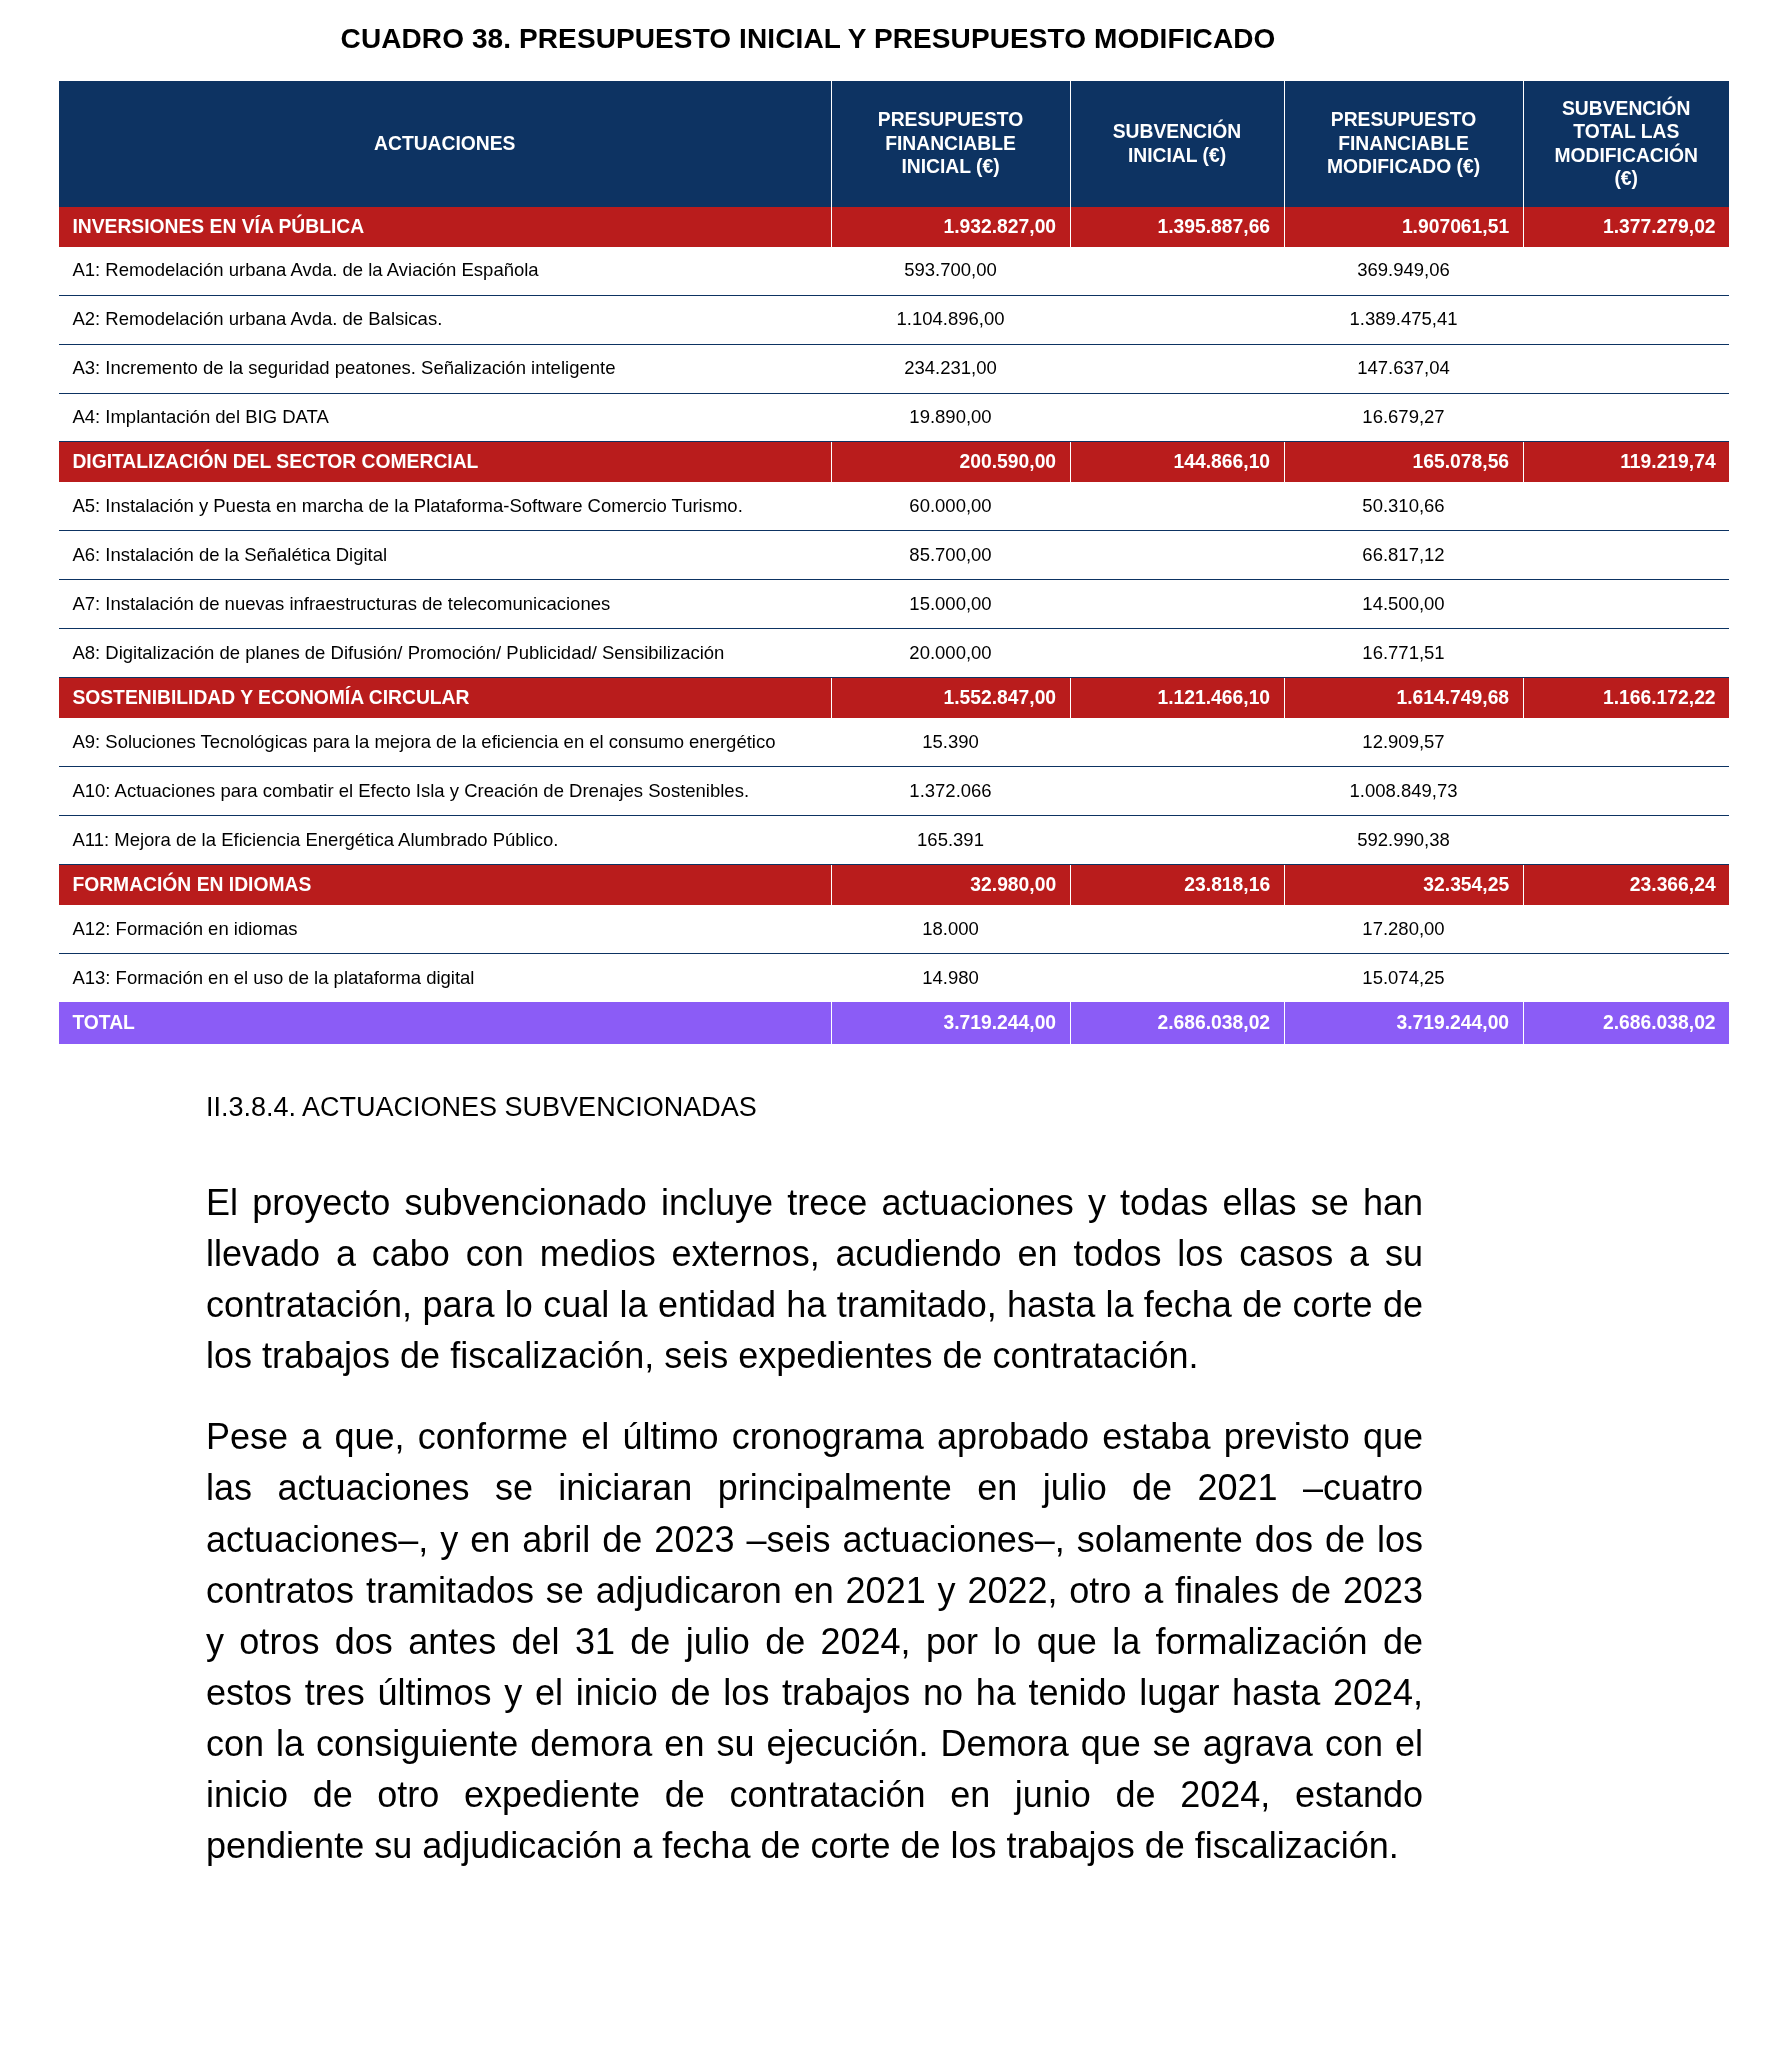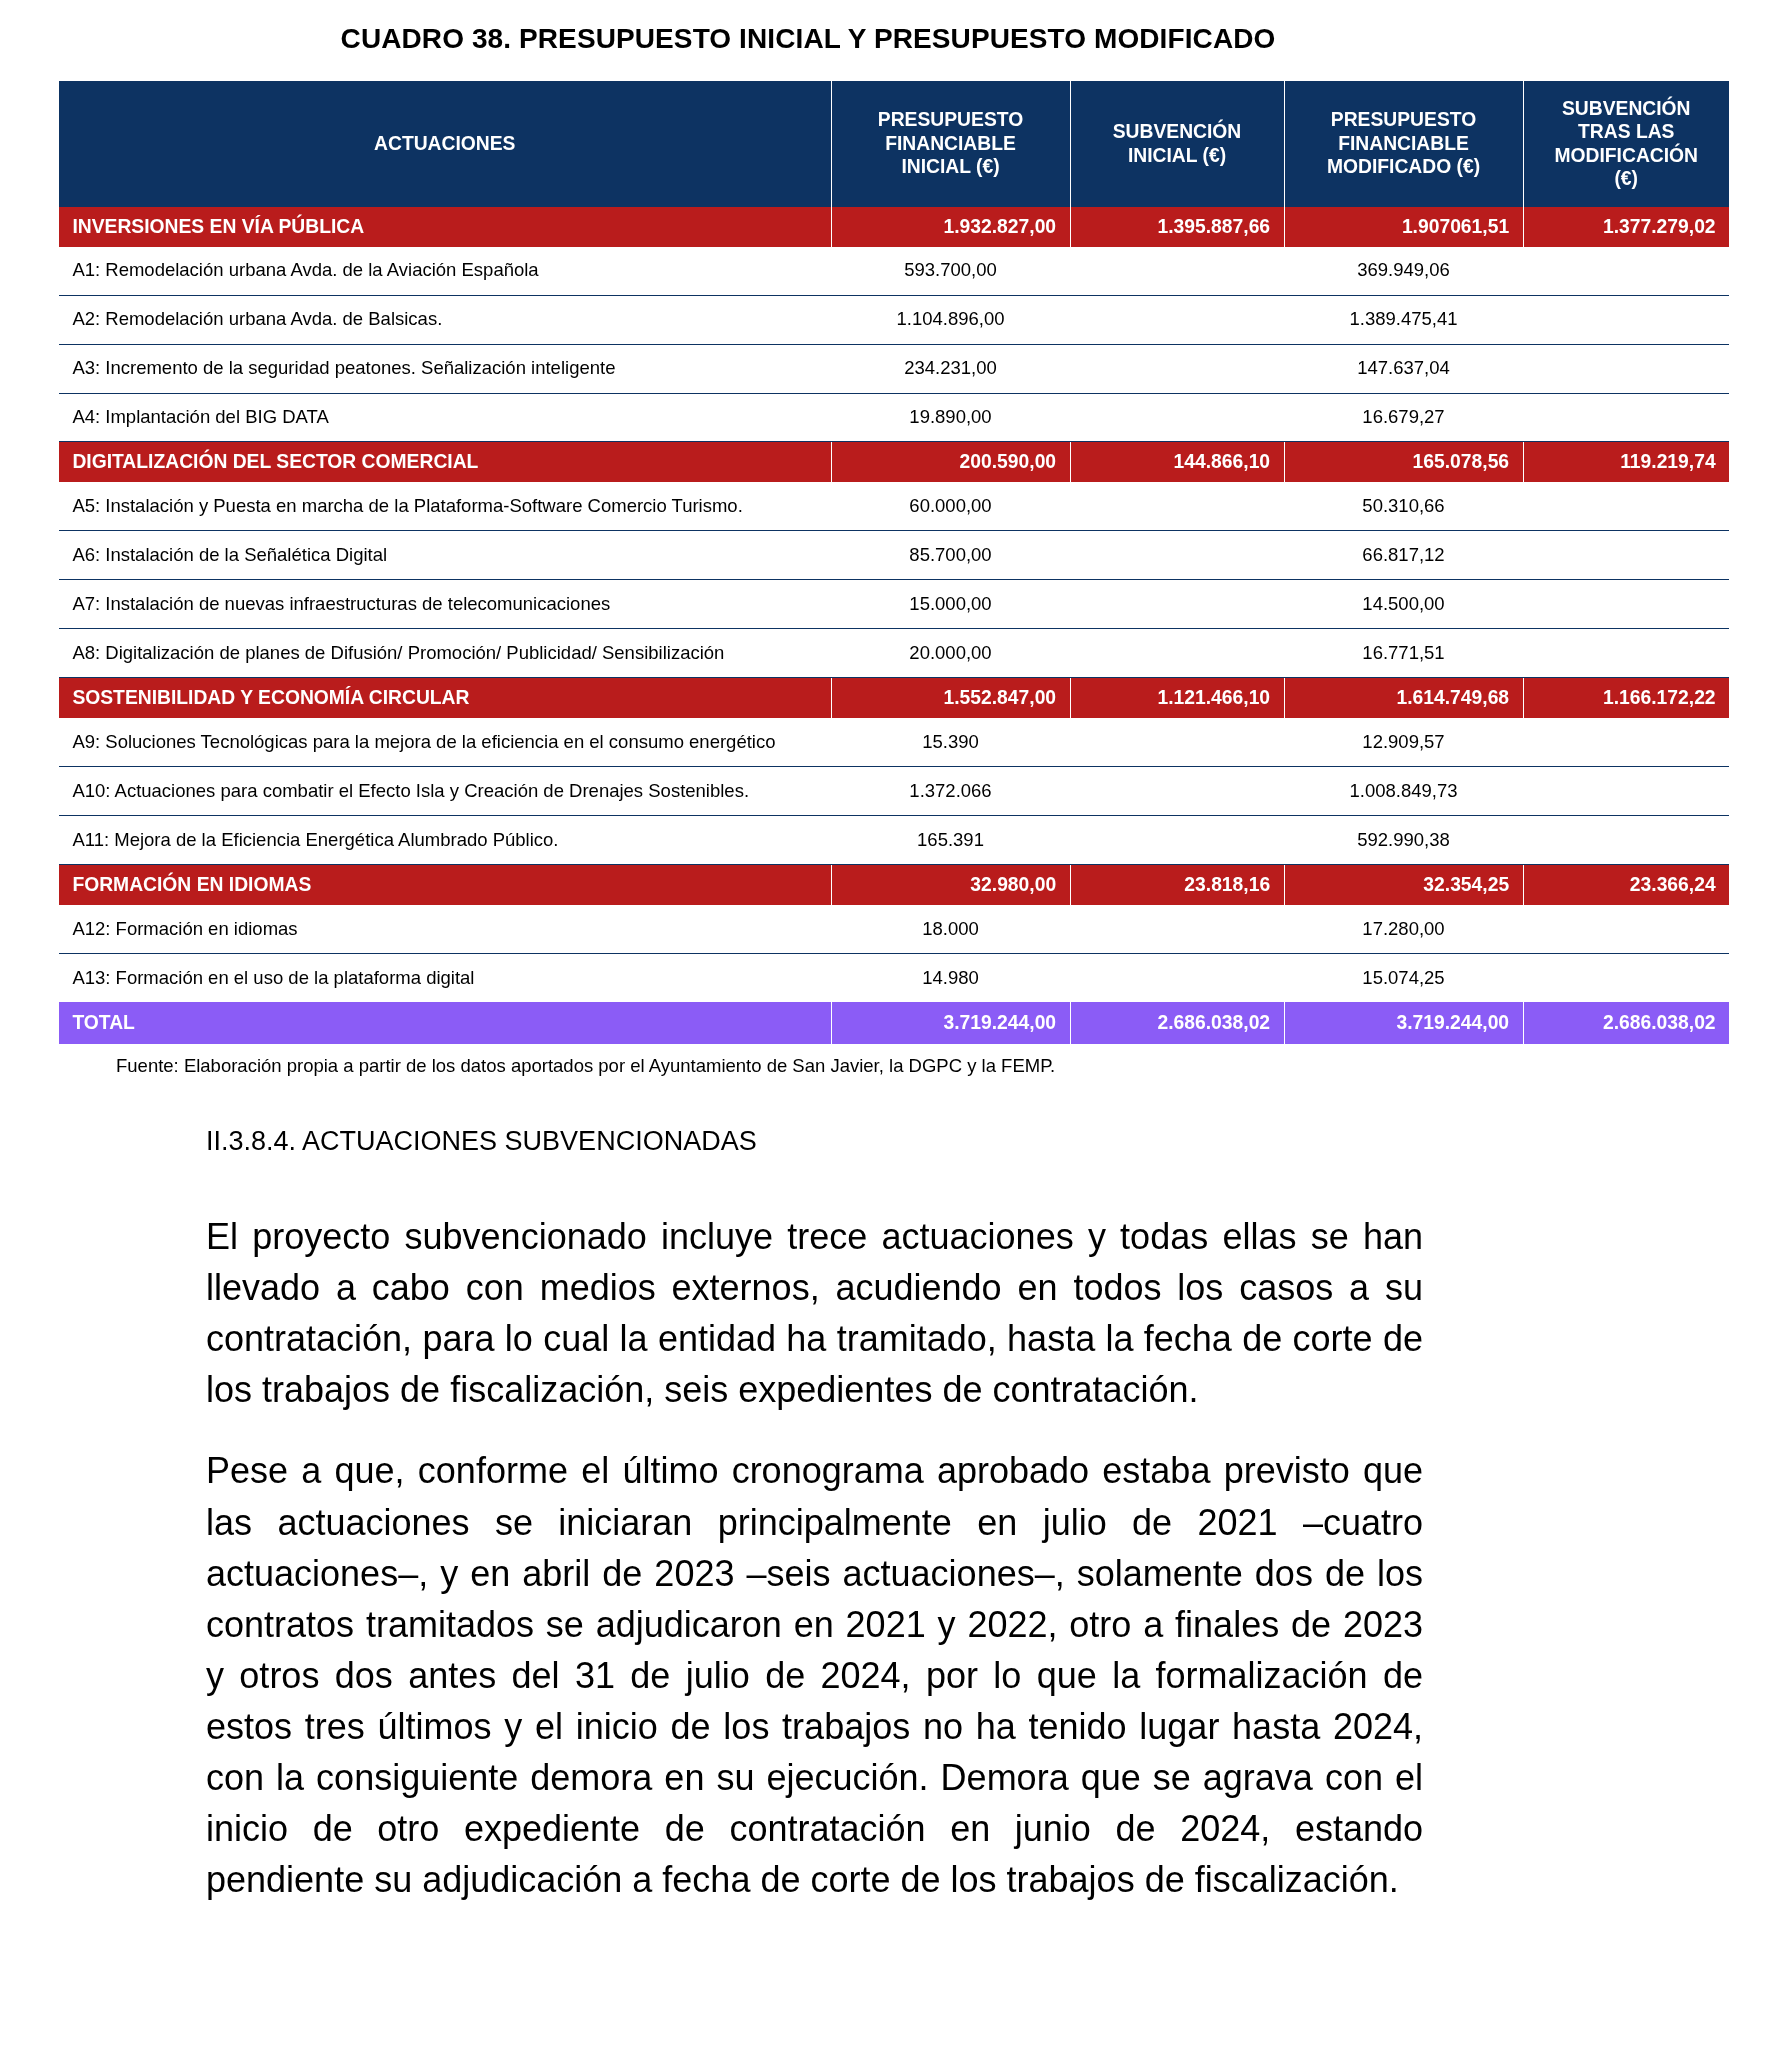--- a/index.html
+++ b/index.html
@@ -187,21 +187,21 @@
           <div>SUBVENCIÓN</div>
           <div>INICIAL (€)</div>
         </th>
         <th>
           <div>PRESUPUESTO</div>
           <div>FINANCIABLE</div>
           <div>MODIFICADO (€)</div>
         </th>
         <th>
           <div>SUBVENCIÓN</div>
-          <div>TRAS LAS</div>
+          <div>TOTAL LAS</div>
           <div>MODIFICACIÓN</div>
           <div>(€)</div>
         </th>
       </tr>
     </thead>
     <tbody id="table-body">
         <tr class="group">
           <td class="label">INVERSIONES EN VÍA PÚBLICA</td>
           <td class="num">1.932.827,00</td>
           <td class="num">1.395.887,66</td>
@@ -323,21 +323,20 @@
         <tr class="total">
           <td class="label">TOTAL</td>
           <td class="num">3.719.244,00</td>
           <td class="num">2.686.038,02</td>
           <td class="num">3.719.244,00</td>
           <td class="num">2.686.038,02</td>
         </tr>
       </tbody>
   </table>
 
-  <div class="src-note">Fuente: Elaboración propia a partir de los datos aportados por el Ayuntamiento de San Javier, la DGPC y la FEMP.</div>
 
   <div class="body-wrap">
     <div class="section-heading">II.3.8.4. ACTUACIONES SUBVENCIONADAS</div>
     <p class="prose">El proyecto subvencionado incluye trece actuaciones y todas ellas se han llevado a cabo con medios externos, acudiendo en todos los casos a su contratación, para lo cual la entidad ha tramitado, hasta la fecha de corte de los trabajos de fiscalización, seis expedientes de contratación.</p>
     <p class="prose">Pese a que, conforme el último cronograma aprobado estaba previsto que las actuaciones se iniciaran principalmente en julio de 2021 –cuatro actuaciones–, y en abril de 2023 –seis actuaciones–, solamente dos de los contratos tramitados se adjudicaron en 2021 y 2022, otro a finales de 2023 y otros dos antes del 31 de julio de 2024, por lo que la formalización de estos tres últimos y el inicio de los trabajos no ha tenido lugar hasta 2024, con la consiguiente demora en su ejecución. Demora que se agrava con el inicio de otro expediente de contratación en junio de 2024, estando pendiente su adjudicación a fecha de corte de los trabajos de fiscalización.</p>
   </div>
 
 </div>
 
 

